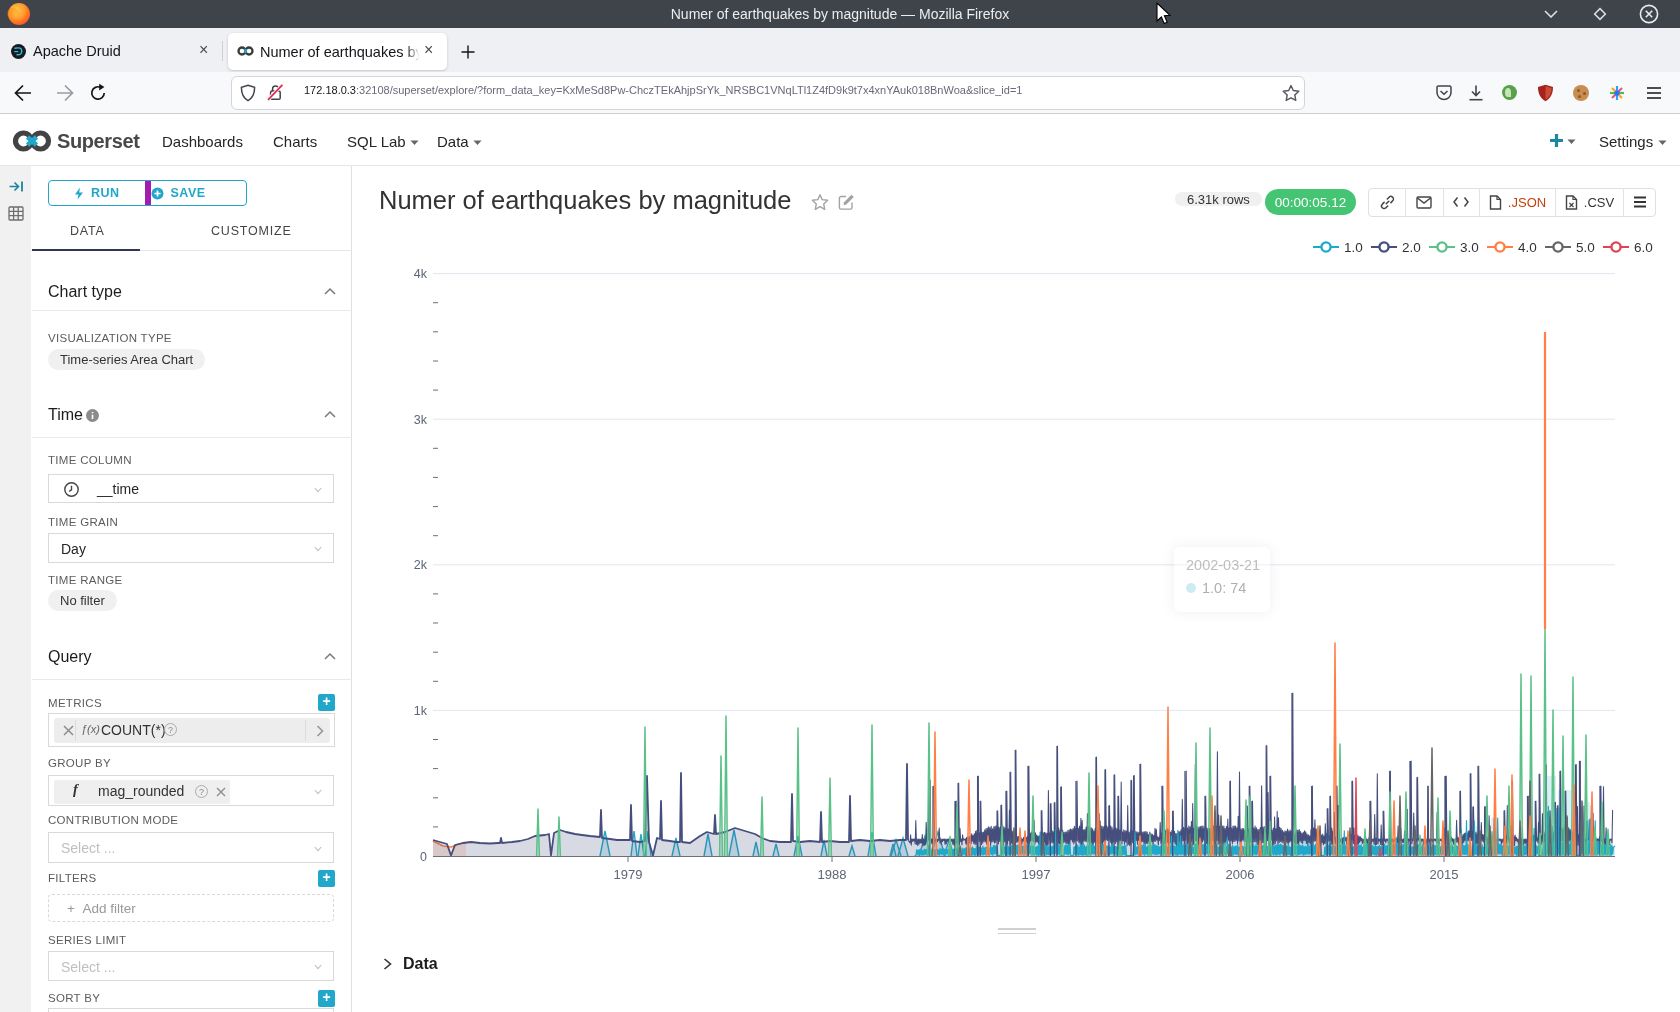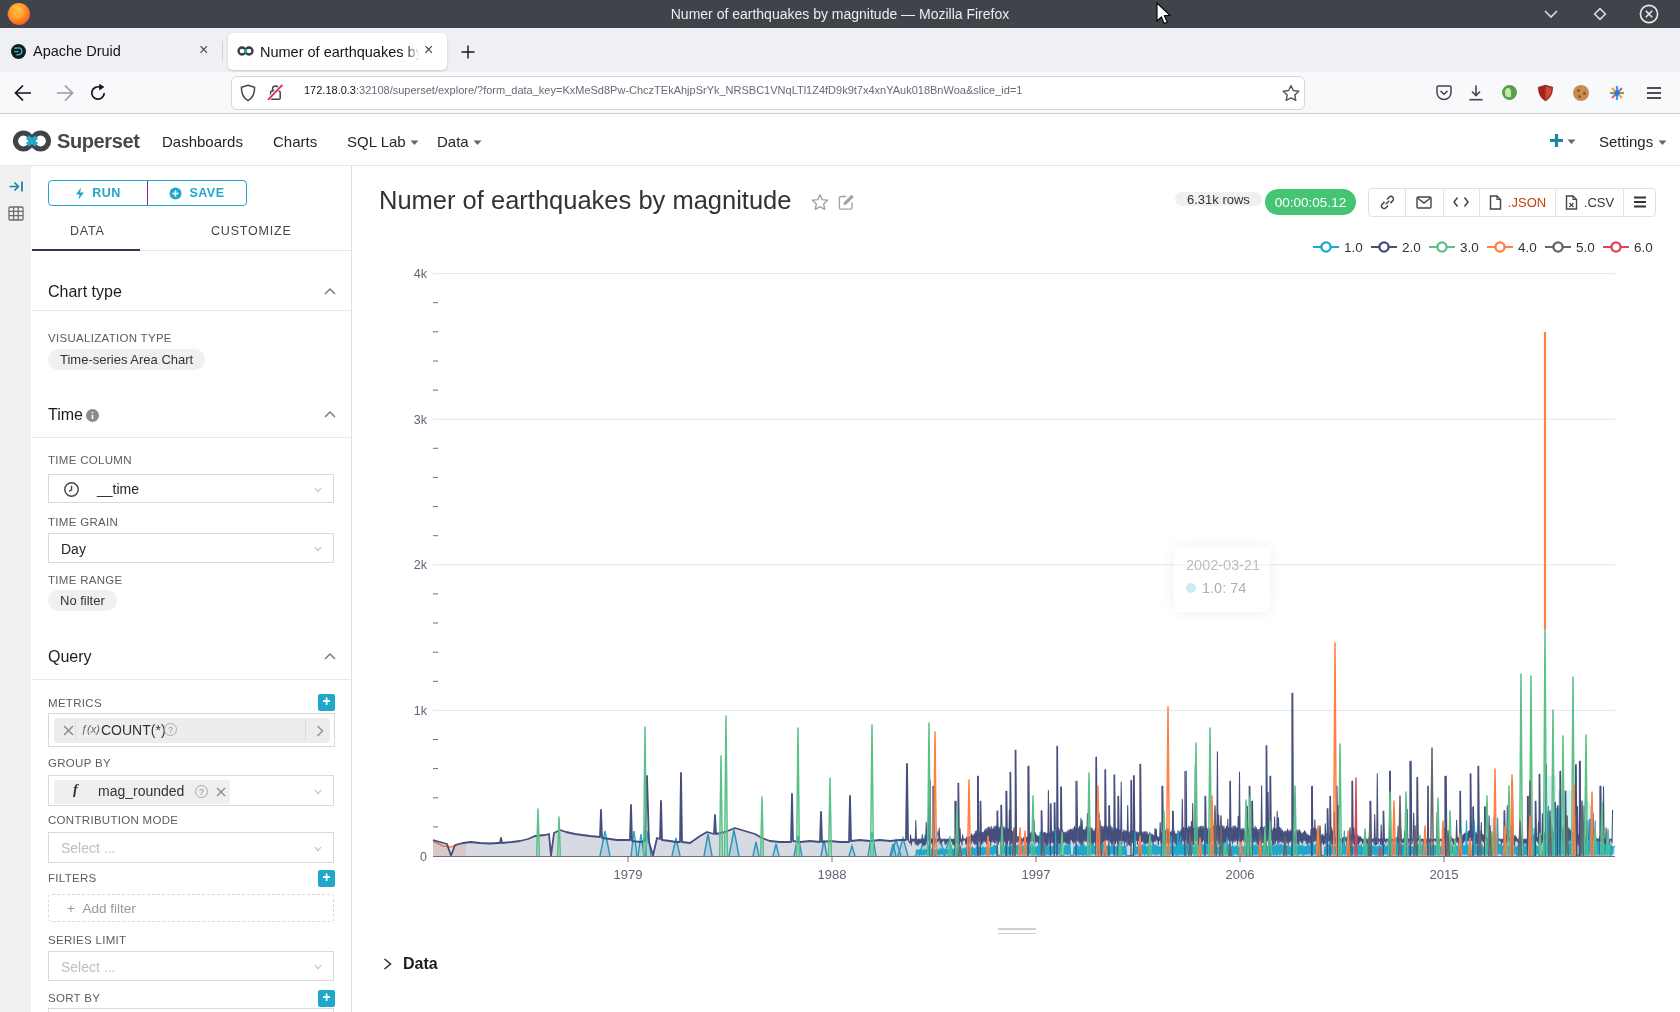--- a/index.html
+++ b/index.html
@@ -155,27 +155,27 @@
 <svg class="abs" style="left:8px;top:206px" width="16" height="15">
     <g stroke="#6e6e6e" stroke-width="1.3" fill="none">
       <rect x="1" y="1" width="14" height="13" rx="1"></rect>
       <path d="M1,5.3 H15 M1,9.6 H15 M5.6,1 V14 M10.2,1 V14"></path>
     </g>
   </svg>
 
 <div class="abs" style="left:31px;top:166px;width:321px;height:846px;background:#fff;border-right:1px solid #e0e0e0"></div>
 
 <div class="abs" style="left:48px;top:180px;width:199px;height:26px;border:1px solid #20a7c9;border-radius:4px;display:flex">
-  <div style="flex:1;display:flex;align-items:center;justify-content:center;border-right:1px solid #a21caf">
+  <div style="flex:1;display:flex;align-items:center;justify-content:center;border-right:6px solid #a21caf">
     <svg width="10" height="13" style="margin-right:7px">
         <path d="M6,0.5 L1,7.5 L4.5,7.5 L3.5,12.5 L9,5.5 L5.2,5.5 Z" fill="#20a7c9"></path>
       </svg>
     <span style="font-size:12.5px;font-weight:bold;color:#20a7c9;letter-spacing:.5px">RUN</span>
   </div>
-  <div style="flex:1;display:flex;align-items:center;justify-content:center">
+  <div style="flex:1;display:flex;align-items:center;justify-content:flex-start">
     <svg width="13" height="13" style="margin-right:7px">
         <circle cx="6.5" cy="6.5" r="6" fill="#20a7c9"></circle>
         <path d="M6.5,3.4 V9.6 M3.4,6.5 H9.6" stroke="#fff" stroke-width="1.7"></path>
       </svg>
     <span style="font-size:12.5px;font-weight:bold;color:#20a7c9;letter-spacing:.5px">SAVE</span>
   </div>
 </div>
 
 <div class="abs" style="left:70px;top:224px;font-size:12.5px;color:#454545;letter-spacing:.8px">DATA</div>
 <div class="abs" style="left:211px;top:224px;font-size:12.5px;color:#454545;letter-spacing:.8px">CUSTOMIZE</div>

